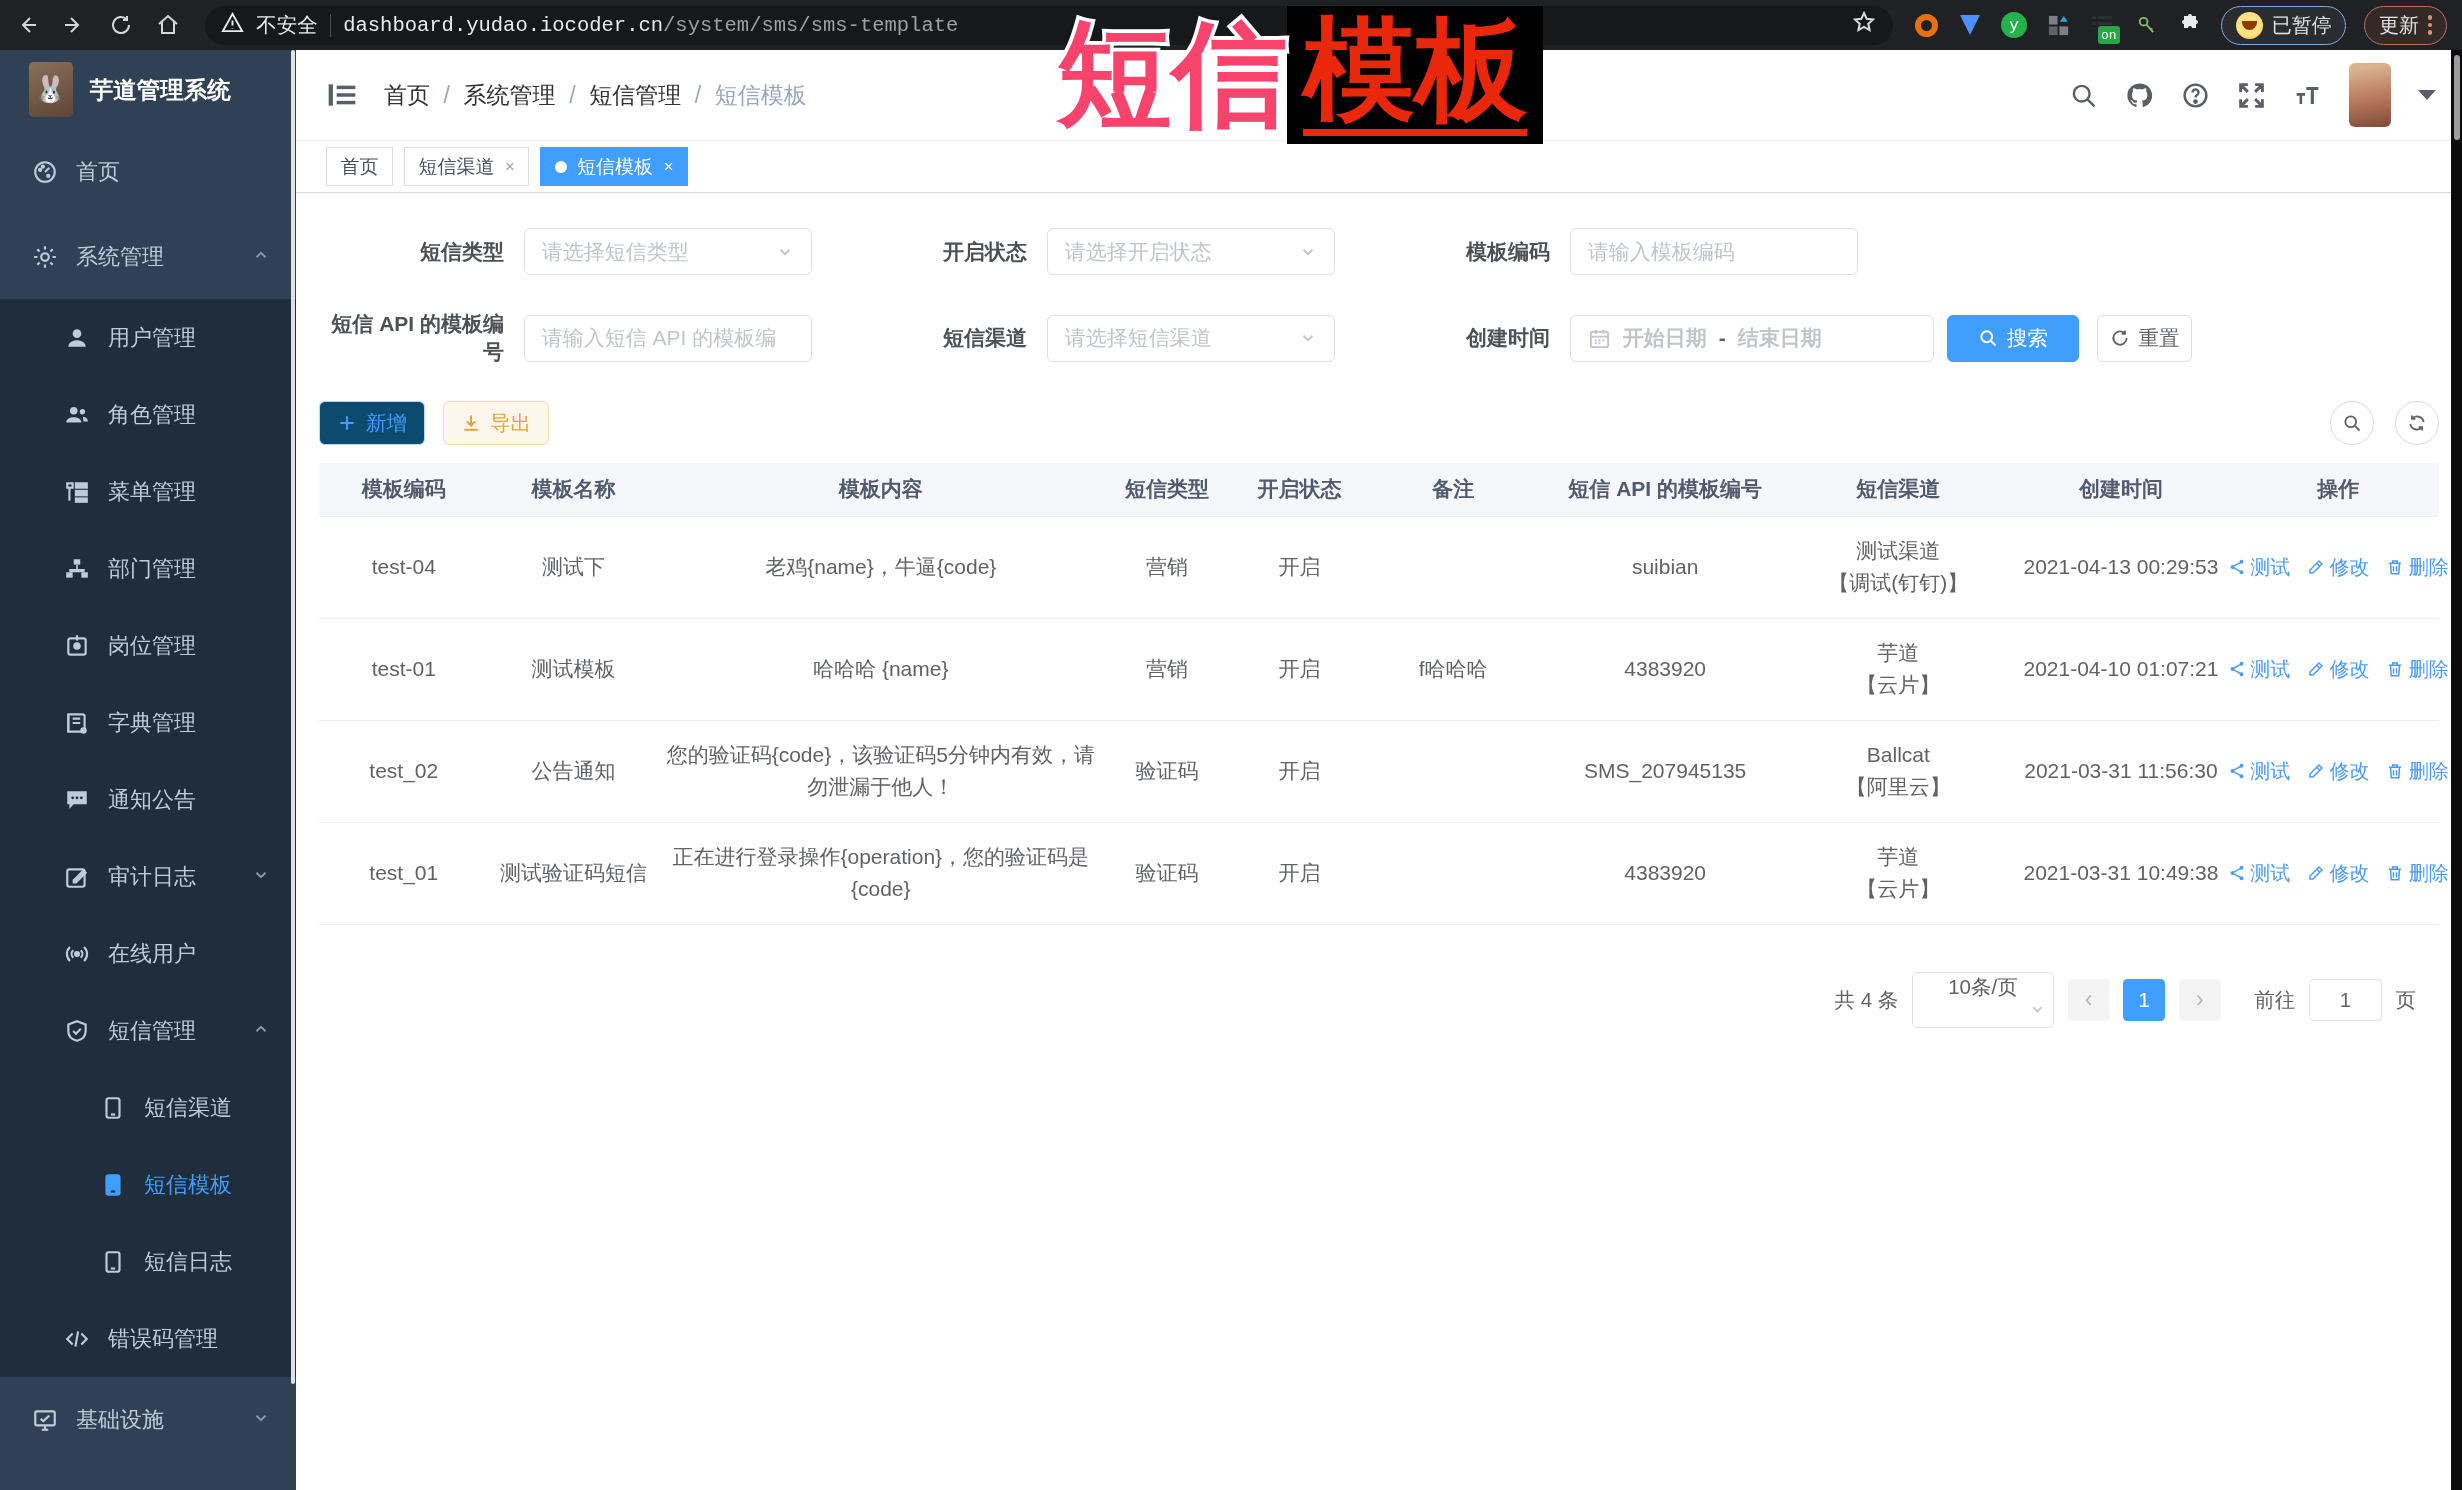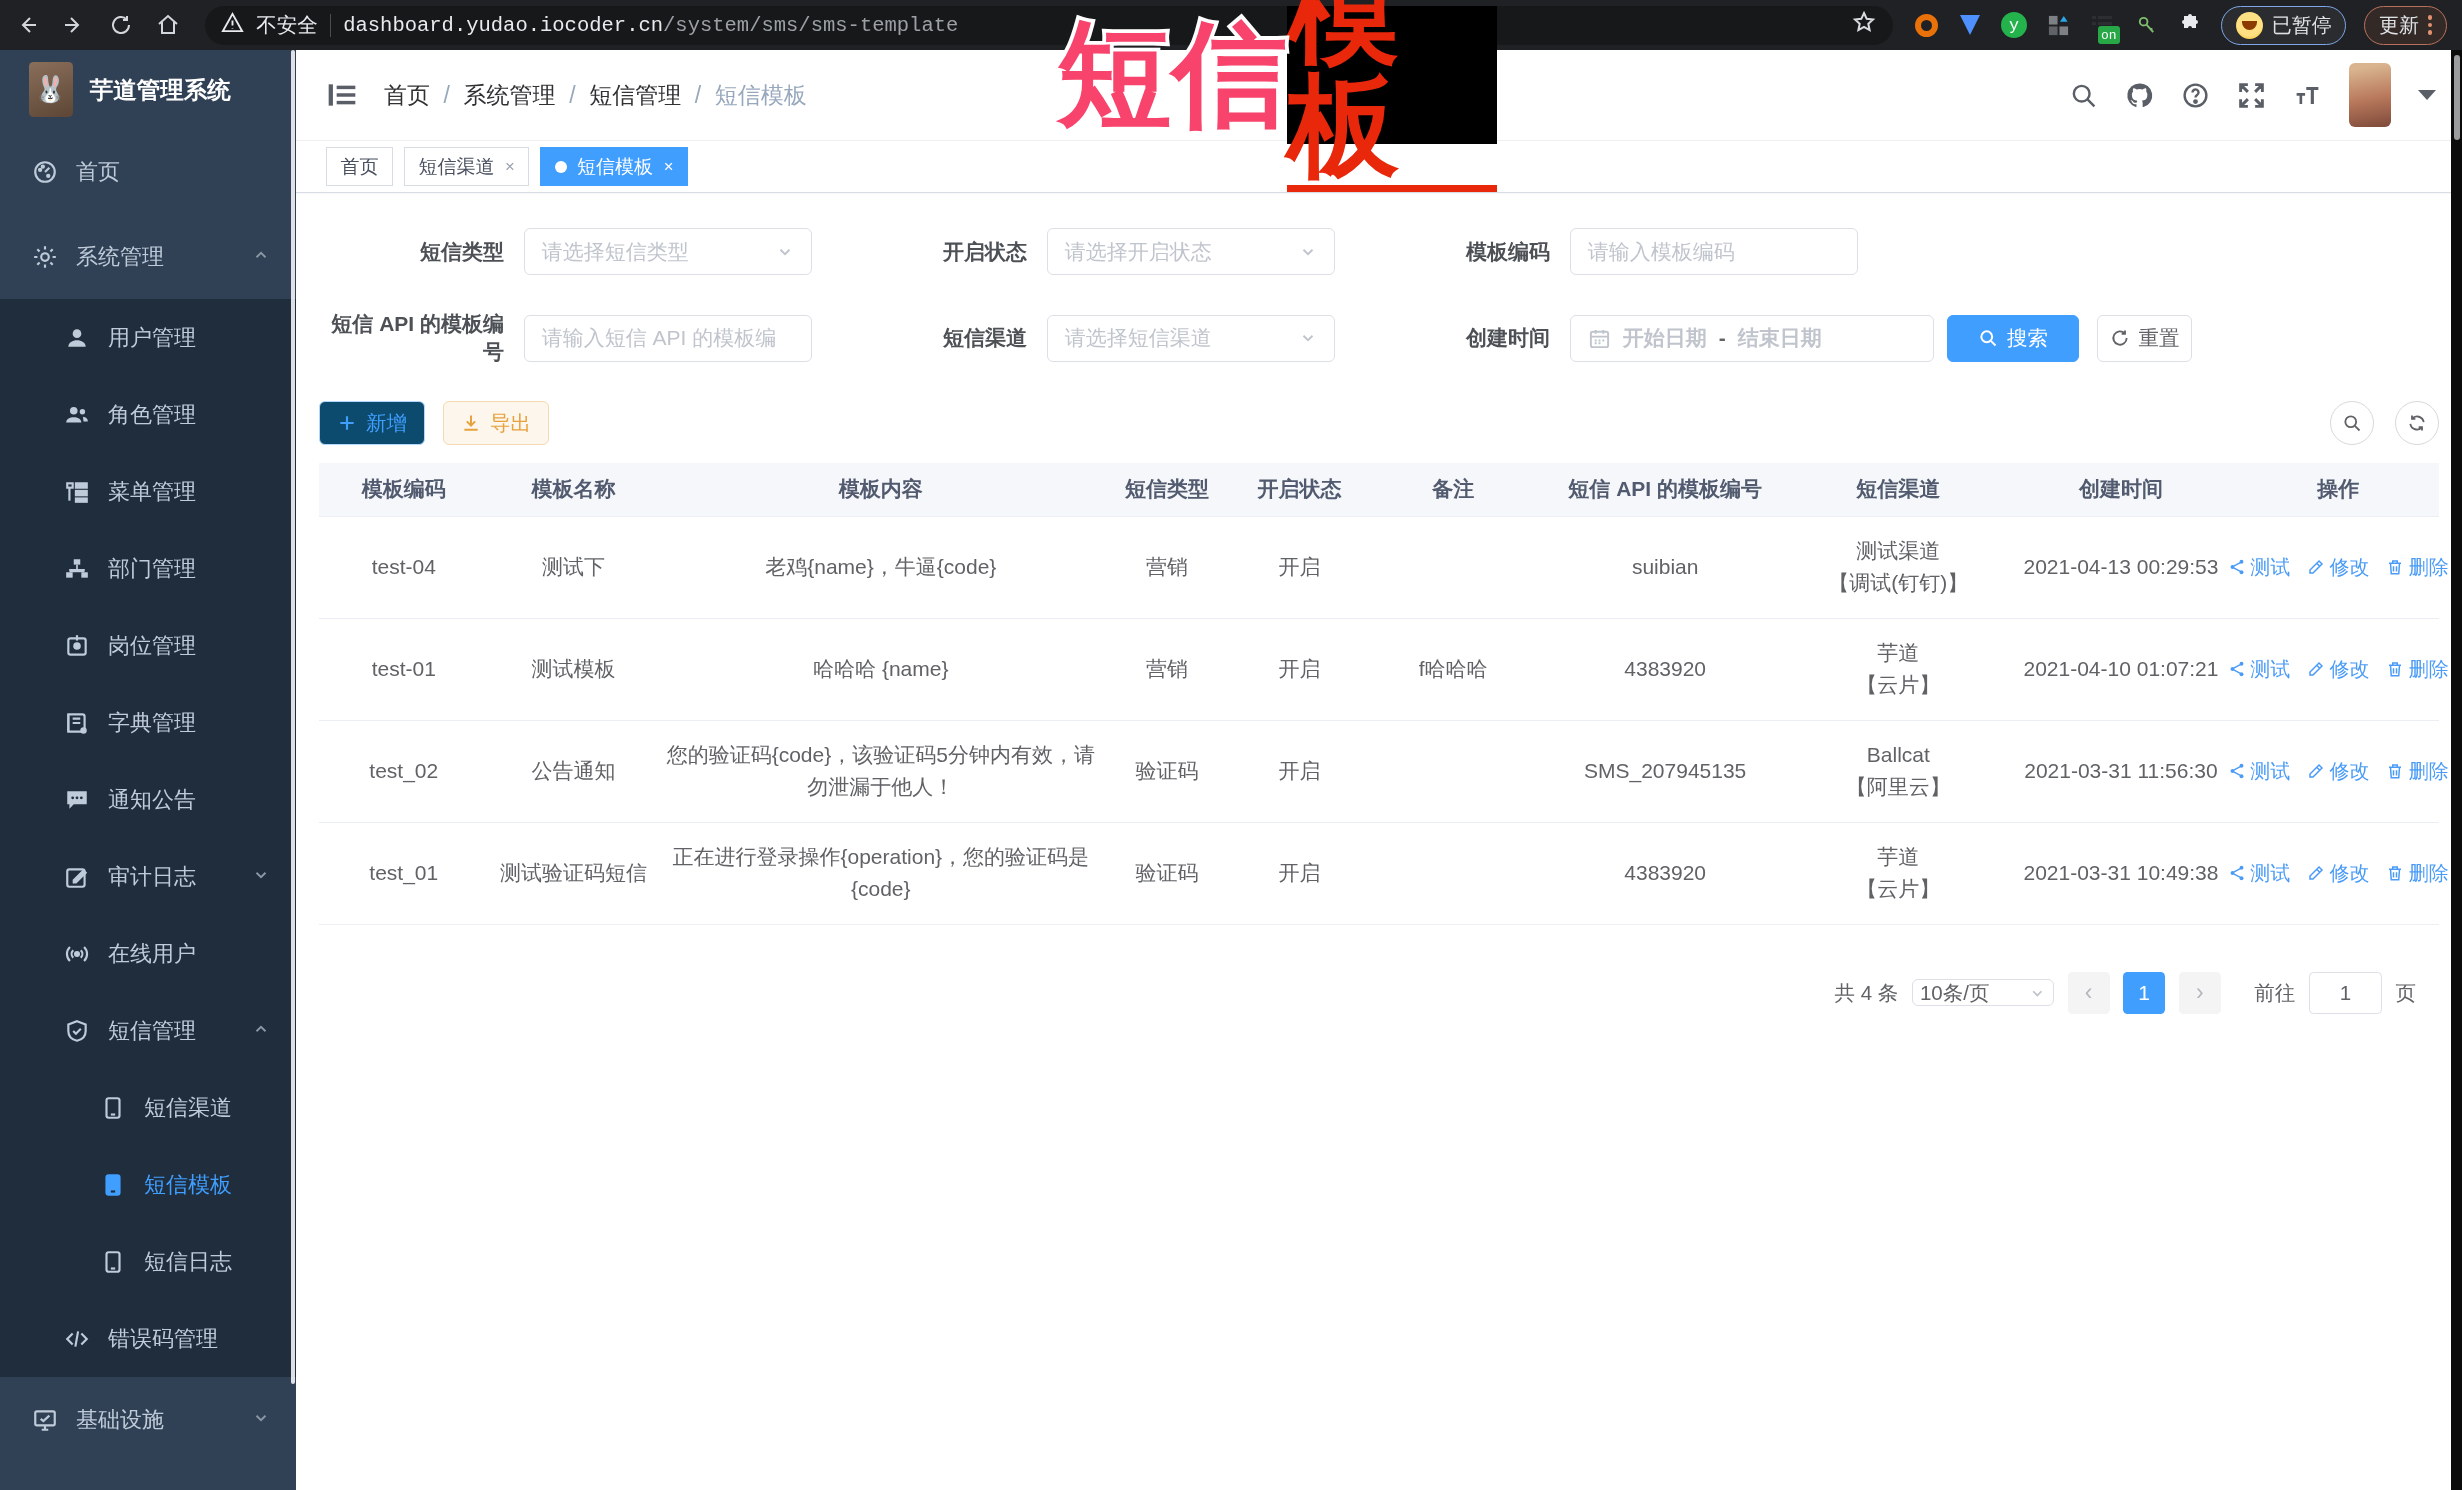--- a/index.html
+++ b/index.html
@@ -23,21 +23,21 @@
   .mini-avatar { width:27px; height:27px; border-radius:50%; background:radial-gradient(circle at 50% 42%,#ffe184 60%,#f4b400); position:relative; }
   .mini-avatar:after { content:""; position:absolute; left:6px; top:9px; width:15px; height:9px; border-radius:0 0 9px 9px; background:#8c3b00; }
   .dots3 { display:flex; flex-direction:column; gap:3px; }
   .dots3 i { width:4.5px; height:4.5px; border-radius:50%; background:#e2926f; }
 
   
   .anno { position:absolute; z-index:60; top:0; left:1057px; display:flex; align-items:flex-start; pointer-events:none; }
   .anno-part1 { position:relative; font-size:115px; font-weight:800; line-height:1; margin-top:16.7px; }
   .anno-part1 .stroke { position:absolute; left:0; top:0; -webkit-text-stroke:7.6px #ffffff; color:#fff; }
   .anno-part1 .fill { position:relative; color:#f8446c; }
-  .anno-box { background:#000; width:210px; height:138px; margin-top:6px; display:flex; align-items:center; justify-content:center; }
+  .anno-box { background:#000; width:256px; height:138px; margin-top:6px; display:flex; align-items:center; justify-content:center; }
   .anno-part2 { font-size:112px; font-weight:800; line-height:1; color:#e8270b; border-bottom:7.6px solid #e8270b; padding-bottom:3px; }
 
   
   .app { position:absolute; top:50px; left:0; right:0; bottom:0; display:flex; }
 
   
   .sidebar { width:296px; background:#304156; color:#bfcbd9; display:flex; flex-direction:column; position:relative; flex-shrink:0; }
   .side-scrollbar { position:absolute; right:1.5px; top:0; width:3.8px; height:1334px; background:rgba(255,255,255,.85); border-radius:2.3px; }
   .logo-row { height:79px; display:flex; align-items:center; gap:16.7px; padding:0 29px; }
   .logo-img { width:44px; height:55px; border-radius:4.5px; background:linear-gradient(160deg,#8a6f5a,#5d4636); display:flex; align-items:center; justify-content:center; font-size:26px; color:#eee; }
@@ -105,21 +105,21 @@
 
   table.grid { width:100%; border-collapse:collapse; margin-top:18px; table-layout:fixed; }
   table.grid th { background:#f5f7fa; color:#515a6e; font-size:21px; font-weight:700; height:53px; text-align:center; padding:0 7.6px; }
   table.grid td { border-bottom:0.8px solid #ebeef5; color:#606266; font-size:21px; text-align:center; padding:18px 7.6px; line-height:1.55; height:102px; vertical-align:middle; }
   table.grid tr.first td { border-top:0.8px solid #ebeef5; }
   .ops { display:flex; align-items:center; justify-content:center; gap:16.7px; white-space:nowrap; }
   .oplink { color:#4a9bf7; font-size:20px; display:inline-flex; align-items:center; gap:4.5px; cursor:pointer; }
   .oplink svg { width:18px; height:18px; }
 
   .pagination { display:flex; align-items:center; justify-content:flex-end; gap:13.6px; margin-top:47px; padding-right:23px; font-size:20.5px; color:#606266; }
-  .psel { width:142px; height:27px; border:0.8px solid #dcdfe6; border-radius:6px; display:flex; align-items:center; padding:0 7px; color:#606266; }
+  .psel { width:142px; height:56px; border:0.8px solid #dcdfe6; border-radius:6px; display:flex; align-items:center; padding:0 7px; color:#606266;flex-direction:column; }
   .psel .chev { margin-left:auto; color:#c0c4cc; }
   .psel .chev svg { width:16.7px; height:16.7px; display:block; }
   .pbtn { width:42px; height:42px; border-radius:4.5px; background:#f4f4f5; color:#b3b7bd; display:flex; align-items:center; justify-content:center; font-size:23px; cursor:pointer; }
   .pnum { width:42px; height:42px; border-radius:4.5px; background:#409eff; color:#fff; display:flex; align-items:center; justify-content:center; font-size:21px; cursor:pointer; }
   .goto-input { width:73px; height:42px; border:0.8px solid #dcdfe6; border-radius:4.5px; display:flex; align-items:center; justify-content:center; color:#606266; }
 
   
   .page-scroll { position:absolute; top:50px; right:0; width:10.6px; bottom:0; background:#0b0b0b; z-index:70; }
   .page-thumb { position:absolute; top:4.5px; left:2.3px; width:6px; height:85px; border-radius:3px; background:#9a9c9e; }
 </style>

